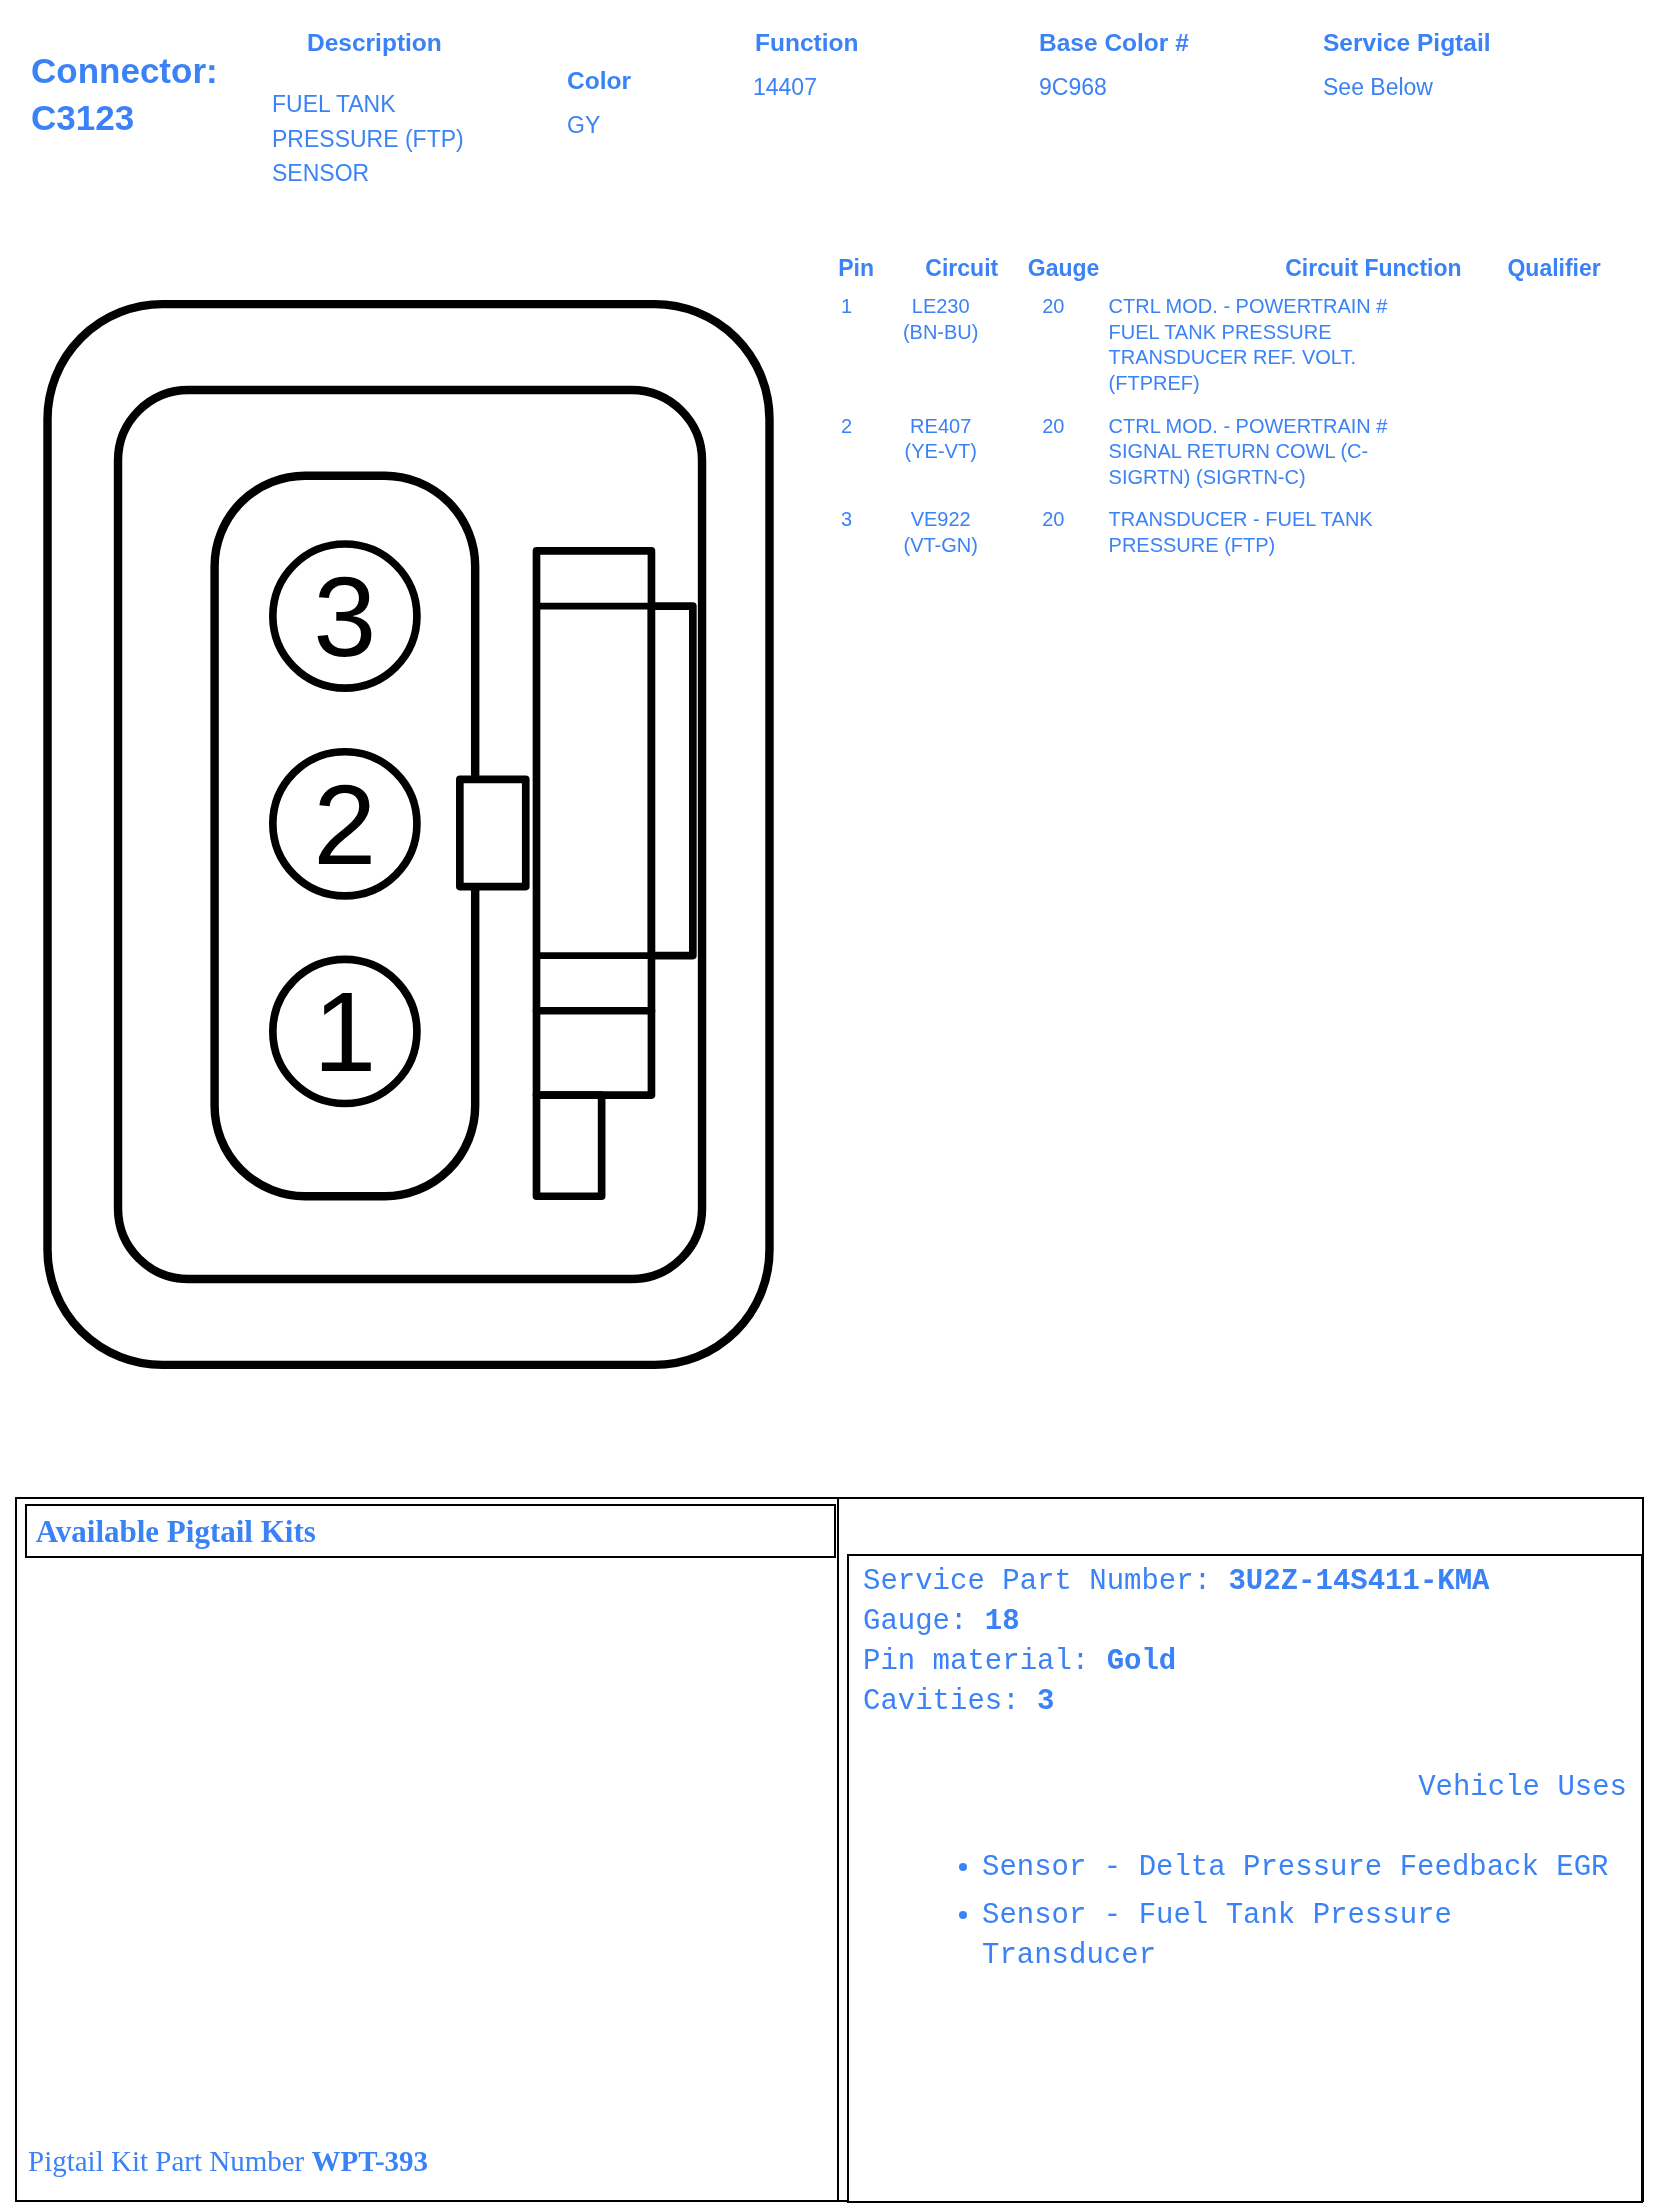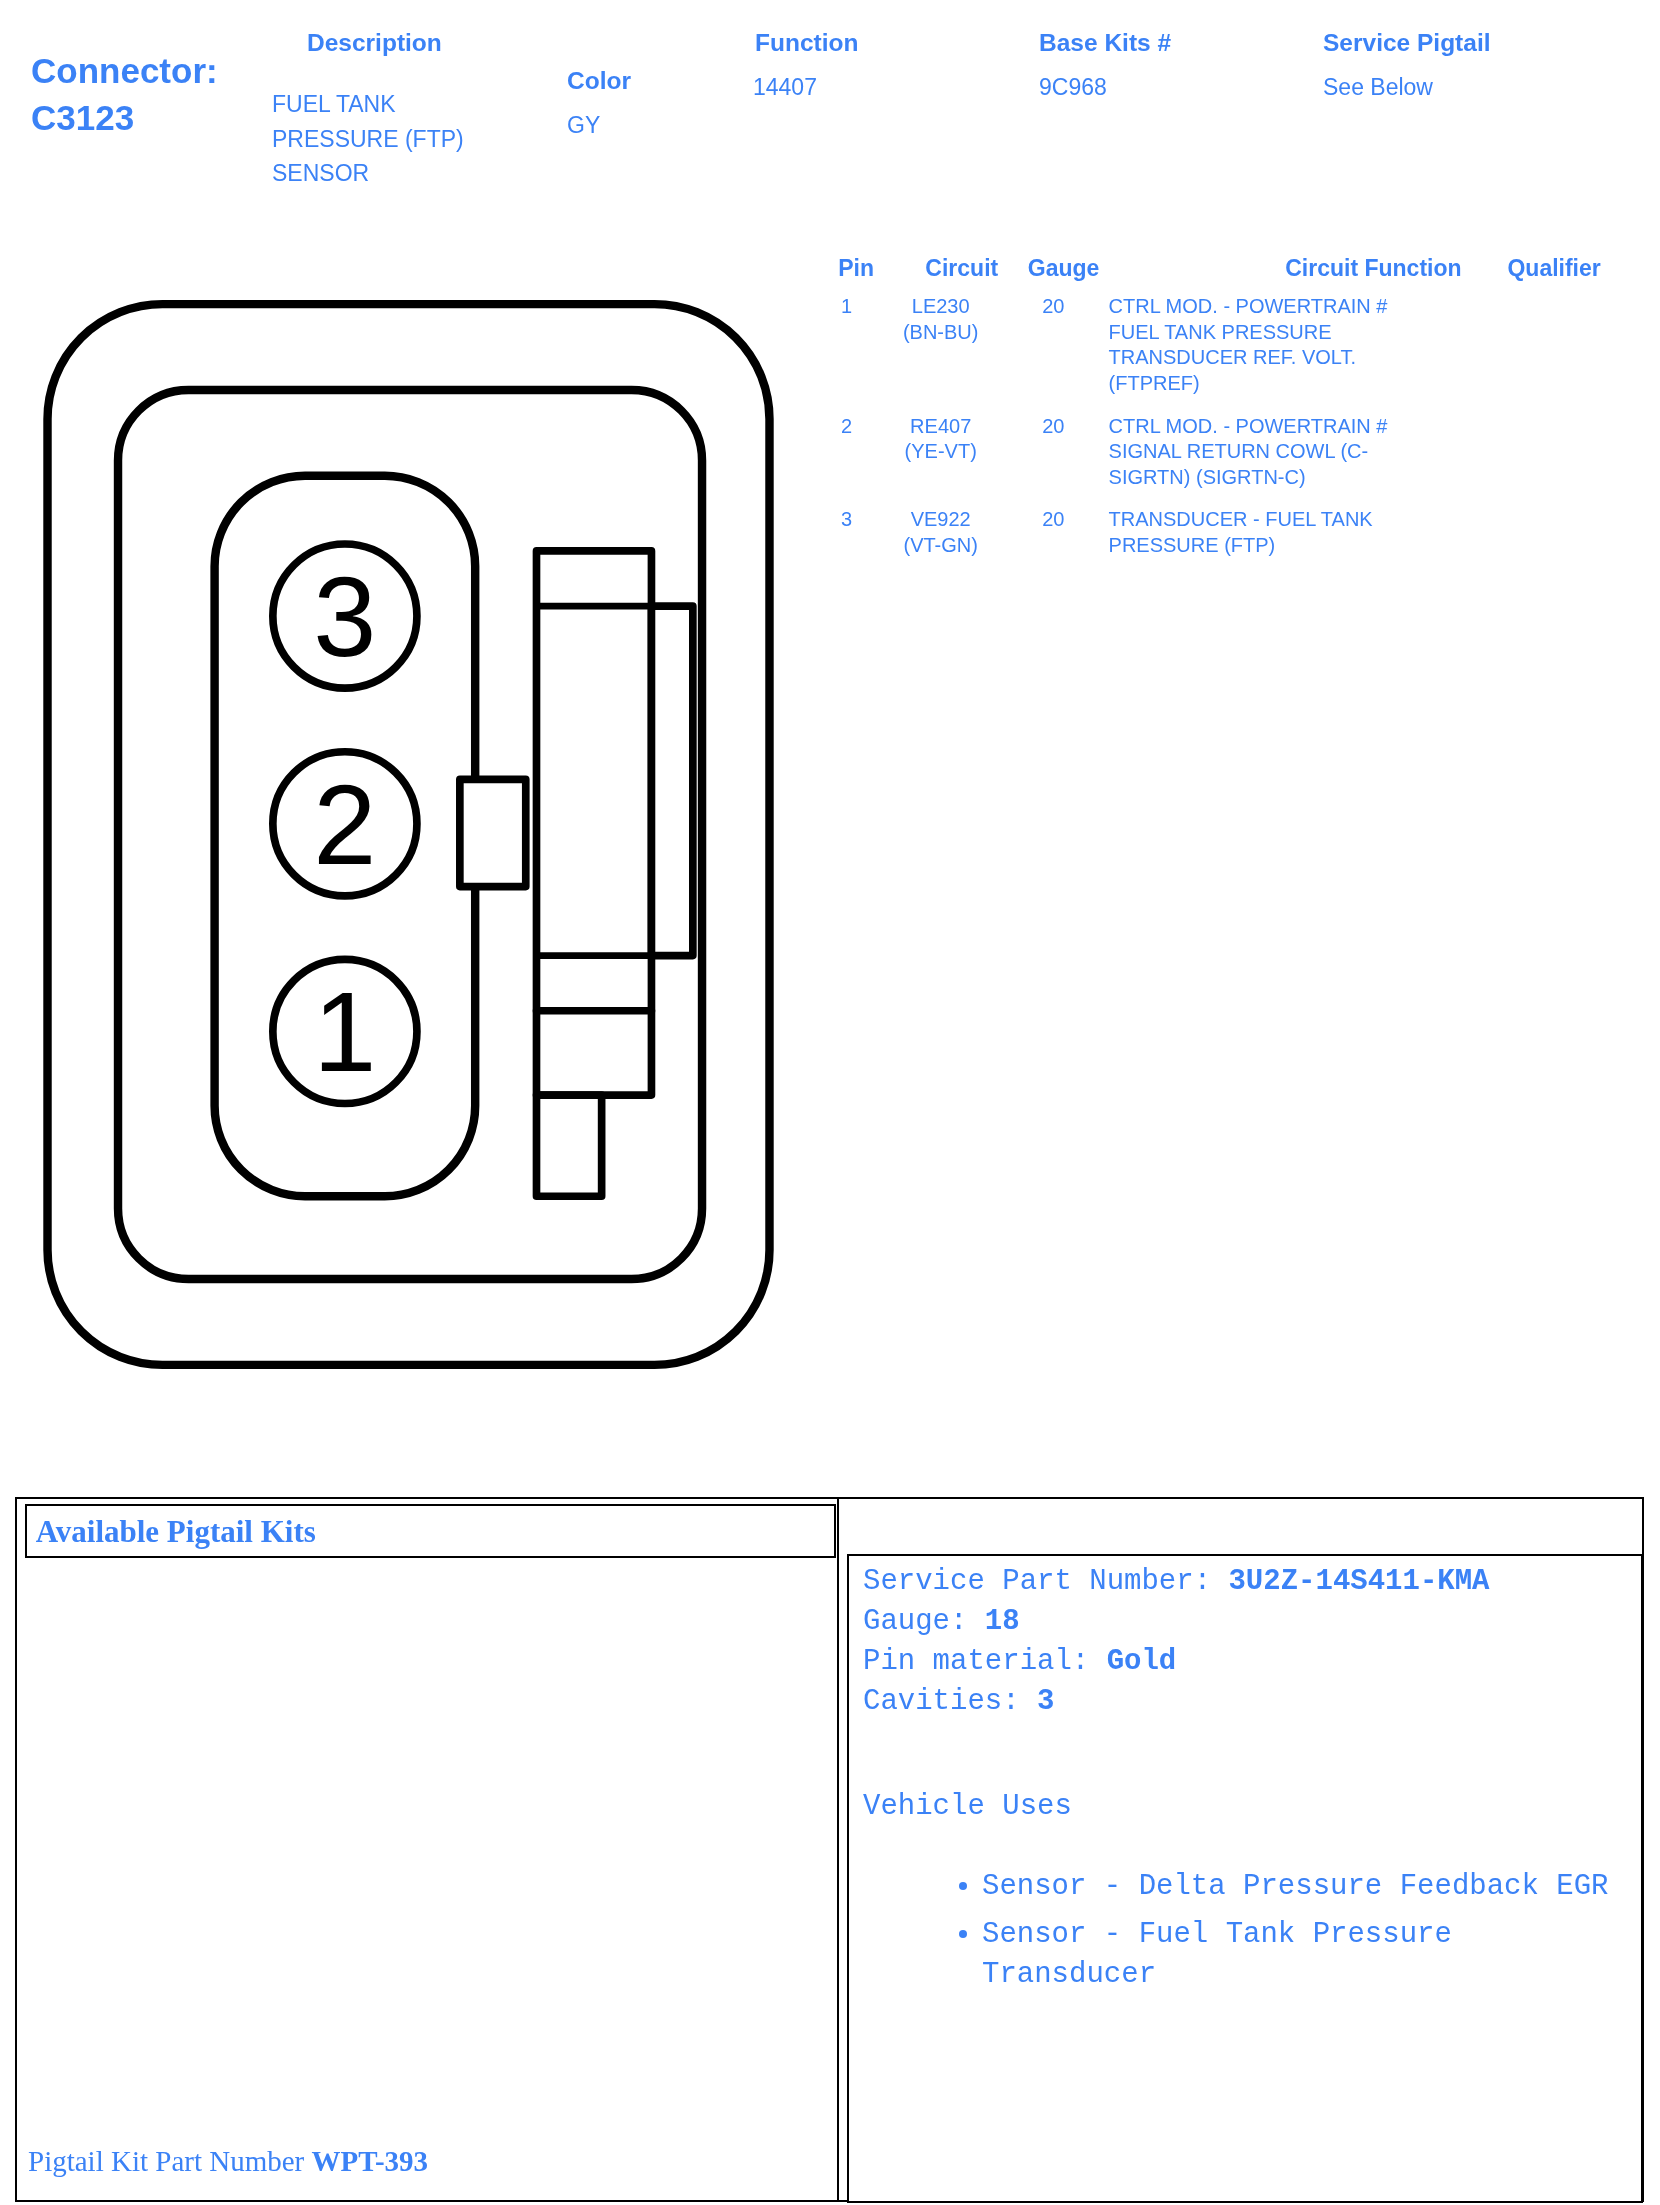--- a/index.html
+++ b/index.html
@@ -24,21 +24,21 @@
   .pt-row .pin, .pt-row .gauge, .pt-row .circuit { text-align:center; }
   .pt-row .fn { text-align:left; white-space:pre-line; }
   .pt-row .circuit { white-space:pre-line; }
 
   
   .box { border:2.3px solid #000; box-sizing:border-box; background:#fff; }
   .pig-title { font-size:31px; font-weight:bold; line-height:51px; padding-left:9.2px;
                font-family:"Liberation Serif","DejaVu Serif",serif; }
   .svc { font-size:29px; line-height:1.38; font-family:Liberation Mono, monospace; }
   .svc-line { white-space:nowrap; }
-  .vu-title { margin-top:65px; }
+  .vu-title { margin-top:46px;text-align:right; }
   ul.vu { margin:40px 0 0 0; padding-left:119px; }
   ul.vu li { margin-bottom:7.7px; }
   .pig-bottom { font-size:29px; font-family:"Liberation Serif","DejaVu Serif",serif; }
 
   svg .ln { stroke:#000; fill:none; }
 </style>
 </head>
 <body>
 
 <div class="page">
@@ -50,21 +50,21 @@
   <div class="abs hdr-value ctr pre" style="left:272px; top:87px; width:291px; line-height:1.5;">FUEL TANK
 PRESSURE (FTP)
 SENSOR</div>
 
   <div class="abs hdr-label ctr" style="left:567px; top:67px; width:123px;">Color</div>
   <div class="abs hdr-value ctr" style="left:567px; top:112px; width:123px;">GY</div>
 
   <div class="abs hdr-label ctr" style="left:755px; top:29px; width:146px;">Function</div>
   <div class="abs hdr-value ctr" style="left:753px; top:74px; width:146px;">14407</div>
 
-  <div class="abs hdr-label ctr" style="left:1039px; top:29px; width:192px;">Base Kits #</div>
+  <div class="abs hdr-label ctr" style="left:1039px; top:29px; width:192px;">Base Color #</div>
   <div class="abs hdr-value ctr" style="left:1039px; top:74px; width:192px;">9C968</div>
 
   <div class="abs hdr-label ctr" style="left:1323px; top:29px; width:222px;">Service Pigtail</div>
   <div class="abs hdr-value ctr" style="left:1323px; top:74px; width:222px;">See Below</div>
 
   <svg class="abs" style="left:41px; top:298px;" width="735" height="1073" viewBox="0 0 958 1400">
     <g stroke-linejoin="round" stroke-linecap="square">
       <rect class="ln" x="8" y="8" width="942" height="1384" rx="150" ry="150" stroke-width="11"></rect>
       <rect class="ln" x="100" y="120" width="762" height="1160" rx="92" ry="92" stroke-width="11"></rect>
       <rect x="226" y="232" width="340" height="940" rx="118" ry="118" fill="#ffffff" stroke="#000" stroke-width="11"></rect>

